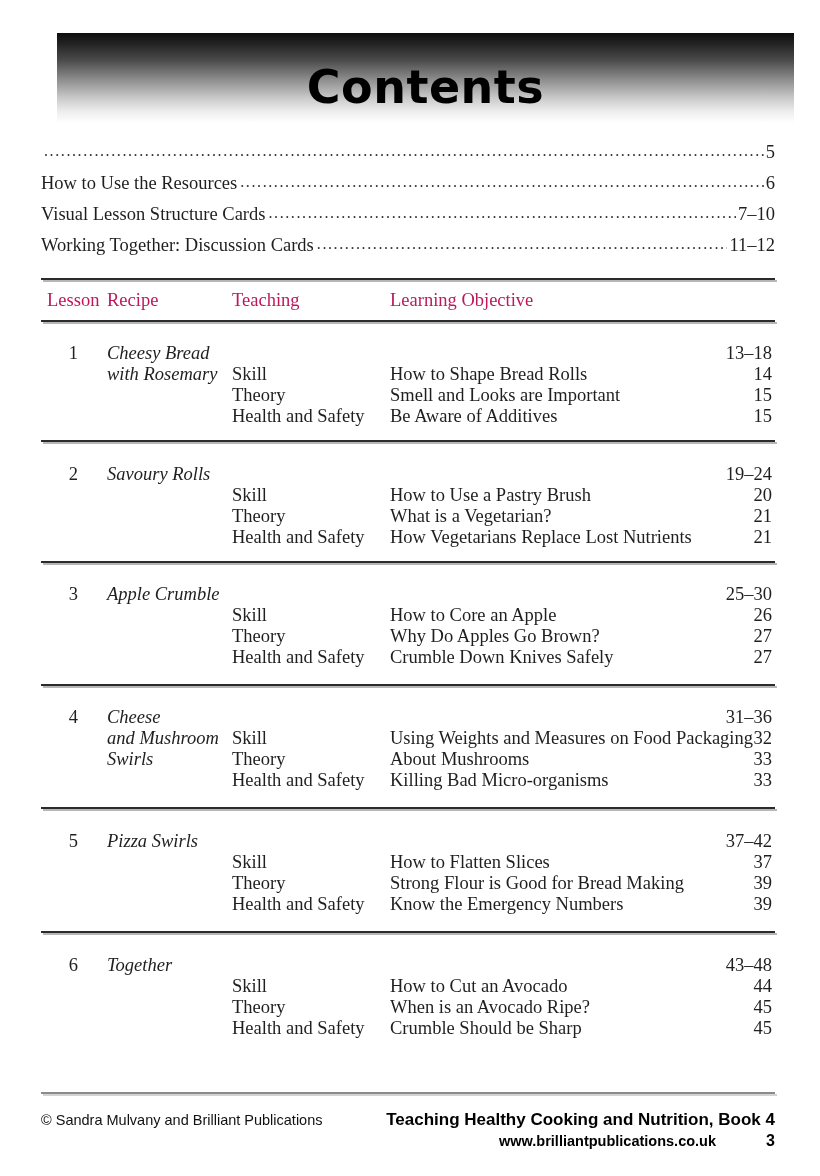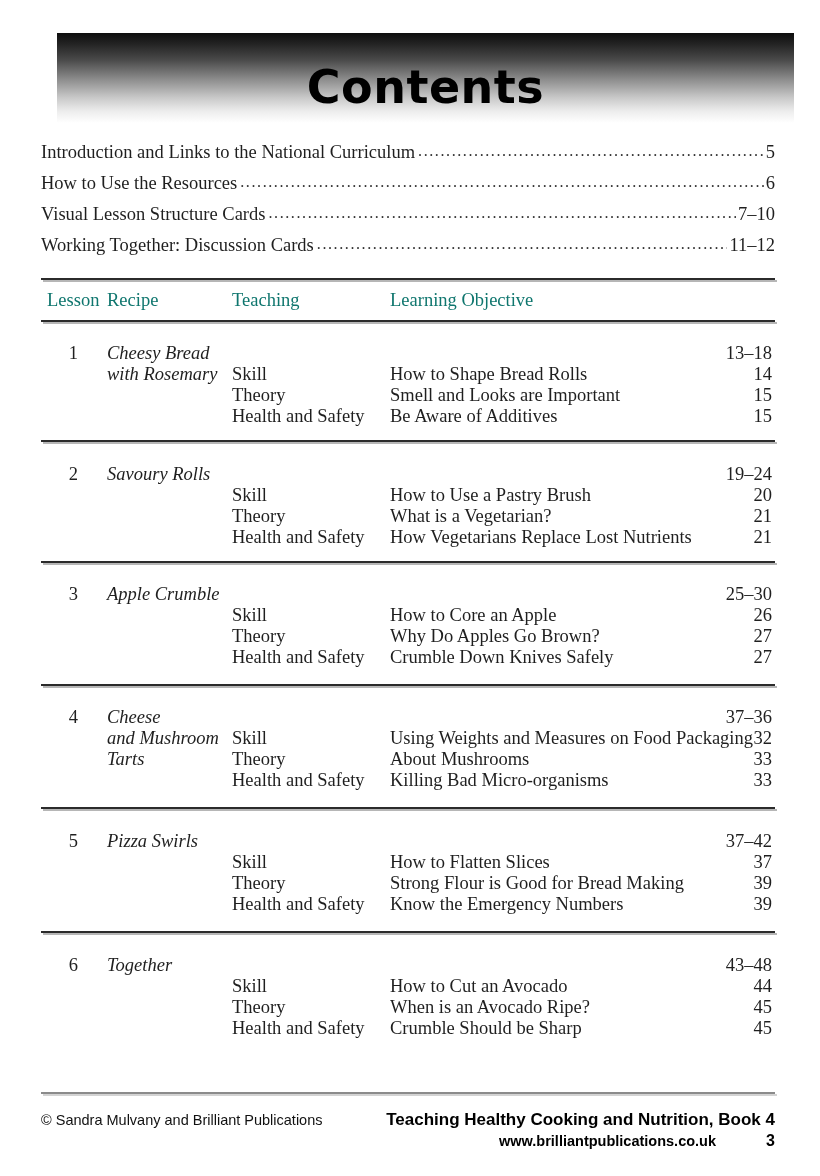--- a/index.html
+++ b/index.html
@@ -99,21 +99,21 @@
   .rule.light::after { background: #d3d3d3; }
 
   
   #table-header {
     position: absolute;
     left: 41px;
     top: 290px;
     width: 734px;
     height: 26px;
     font-size: 18.5px;
-    color: #0f766e;
+    color: #be185d;
   }
   #table-header .col { position: absolute; top: 0; }
 
   
   .lesson-block {
     position: absolute;
     left: 41px;
     width: 734px;
     font-size: 18.5px;
     color: #1f1f1f;
@@ -189,21 +189,20 @@
 </style>
 </head>
 <body>
 
 <div id="header-banner">
   <div id="page-title">Contents</div>
 </div>
 
 <div id="front-matter">
     <div class="fm-row">
-      <span class="fm-label">Introduction and Links to the National Curriculum</span>
       <span class="fm-leader">............................................................................................................................................................................................................................</span>
       <span class="fm-page">5</span>
     </div>
     <div class="fm-row">
       <span class="fm-label">How to Use the Resources</span>
       <span class="fm-leader">............................................................................................................................................................................................................................</span>
       <span class="fm-page">6</span>
     </div>
     <div class="fm-row">
       <span class="fm-label">Visual Lesson Structure Cards</span>
@@ -290,31 +289,31 @@
       </div>
       <div class="lesson-line">
         <span class="c-teach">Health and Safety</span>
         <span class="c-obj">Crumble Down Knives Safely</span>
         <span class="c-page">27</span>
       </div>
     </div>
     <div class="lesson-block" style="top: 707px;">
       <div class="lesson-line">
         <span class="c-num">4</span>
-        <span class="c-page">37–36</span>
+        <span class="c-page">31–36</span>
         <span class="c-recipe">Cheese</span>
       </div>
       <div class="lesson-line">
         <span class="c-recipe">and Mushroom</span>
         <span class="c-teach">Skill</span>
         <span class="c-obj">Using Weights and Measures on Food Packaging</span>
         <span class="c-page">32</span>
       </div>
       <div class="lesson-line">
-        <span class="c-recipe">Tarts</span>
+        <span class="c-recipe">Swirls</span>
         <span class="c-teach">Theory</span>
         <span class="c-obj">About Mushrooms</span>
         <span class="c-page">33</span>
       </div>
       <div class="lesson-line">
         <span class="c-teach">Health and Safety</span>
         <span class="c-obj">Killing Bad Micro-organisms</span>
         <span class="c-page">33</span>
       </div>
     </div>

